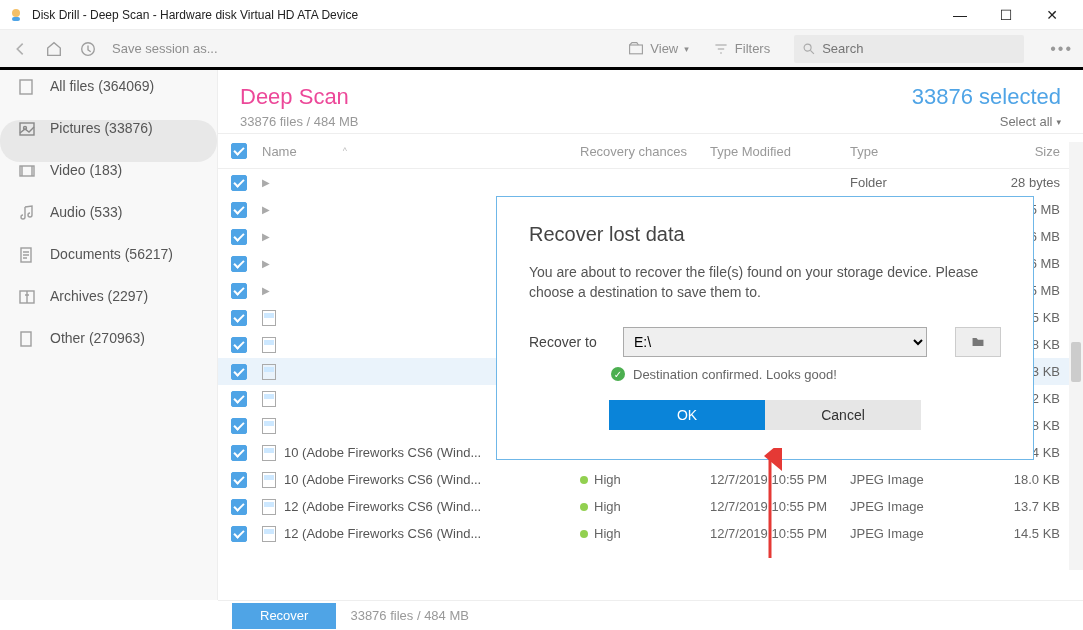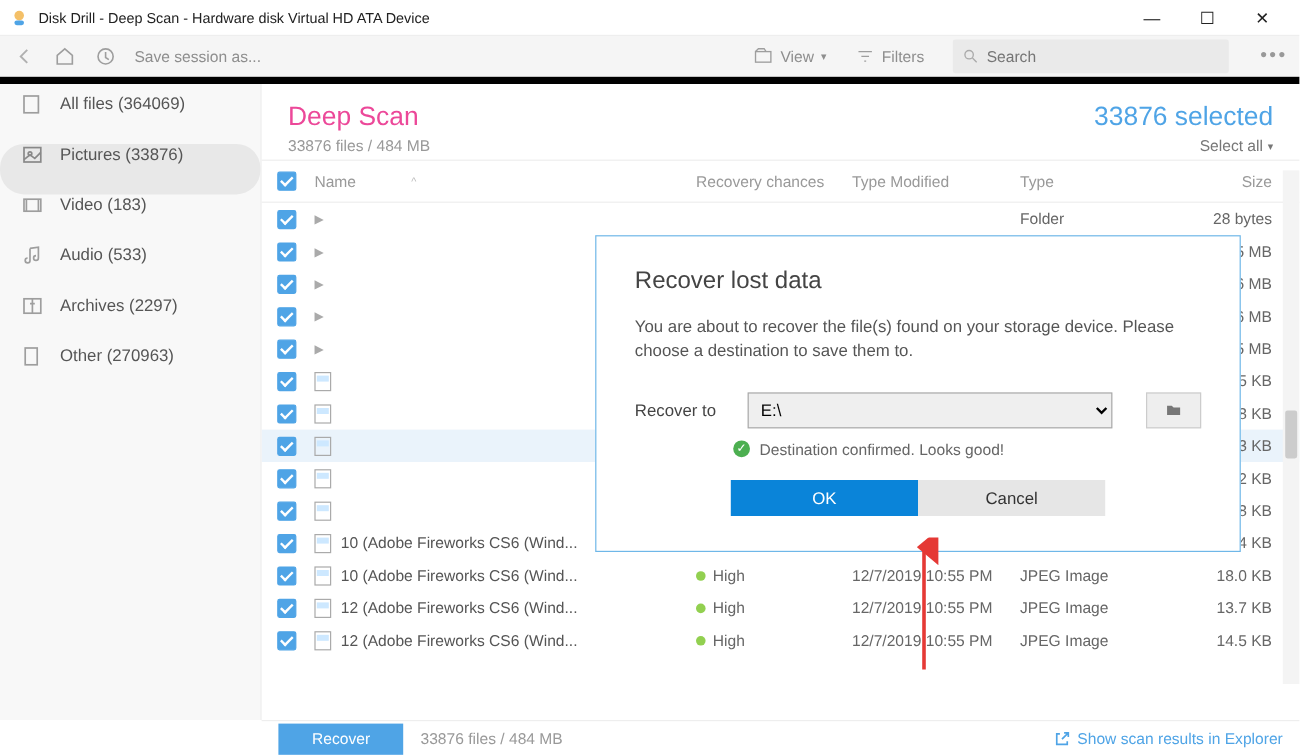--- a/index.html
+++ b/index.html
@@ -5,21 +5,21 @@
     * { margin: 0; padding: 0; box-sizing: border-box; font-family: "Segoe UI", Arial, sans-serif; }
     body { width: 1083px; height: 630px; overflow: hidden; background: #fff; position: relative; }
 
     
     .titlebar { height: 30px; display: flex; align-items: center; padding: 0 8px; font-size: 12px; border-bottom: 1px solid #eee; }
     .titlebar .app-icon { width: 16px; height: 16px; margin-right: 8px; display: inline-flex; }
     .titlebar .title-text { flex: 1; color: #222; }
     .titlebar .win-btn { width: 46px; height: 30px; display:flex; align-items:center; justify-content:center; font-size: 14px; color: #222; cursor: pointer; }
 
     
-    .toolbar { height: 40px; display:flex; align-items:center; padding: 0 10px; background: #f5f5f5; border-bottom: 6px solid #000000; gap: 14px; }
+    .toolbar { height: 40px; display:flex; align-items:center; padding: 0 10px; background: #f5f5f5; border-bottom: 3px solid #000000; gap: 14px; }
     .toolbar .tb-icon { width: 20px; height:20px; display:flex; align-items:center; justify-content:center; color:#8e8e8e; cursor:pointer; }
     .toolbar .session-label { color:#8e8e8e; font-size:13px; cursor:pointer; }
     .toolbar .spacer { flex:1; }
     .toolbar .view-group,.toolbar .filters-group { display:flex; align-items:center; gap:6px; color:#8e8e8e; font-size:13px; cursor:pointer; margin-right: 10px;}
     .toolbar .search-box { width: 230px; height:28px; background:#eaeaea; display:flex; align-items:center; padding:0 8px; border-radius:2px; gap:6px; }
     .toolbar .search-box input { border:0; background:transparent; outline:0; font-size:13px; color:#888; flex:1; }
     .toolbar .dots { margin-left: 12px; color:#999; font-size:16px; cursor:pointer; letter-spacing:2px;}
 
     .content { display:flex; height: 530px; }
 
@@ -180,20 +180,29 @@
       <span class="sb-icon">
           <svg viewBox="0 0 18 18" width="18" height="18" fill="none" stroke="#9e9e9e" stroke-width="1.4">
             <path d="M7 3v10a2 2 0 11-2-2M7 3l7-1v9a2 2 0 11-2-2"></path>
           </svg>
         </span>
       <span>Audio (533)</span>
     </div>
     <div class="sb-item">
       <span class="sb-icon">
           <svg viewBox="0 0 18 18" width="18" height="18" fill="none" stroke="#9e9e9e" stroke-width="1.4">
+            <rect x="3" y="2" width="10" height="14"></rect>
+            <path d="M5 6h6M5 9h6M5 12h4"></path>
+          </svg>
+        </span>
+      <span>Documents (56217)</span>
+    </div>
+    <div class="sb-item">
+      <span class="sb-icon">
+          <svg viewBox="0 0 18 18" width="18" height="18" fill="none" stroke="#9e9e9e" stroke-width="1.4">
             <rect x="2" y="3" width="14" height="12"></rect>
             <path d="M9 3v12M7 7h4"></path>
           </svg>
         </span>
       <span>Archives (2297)</span>
     </div>
     <div class="sb-item">
       <span class="sb-icon">
           <svg viewBox="0 0 18 18" width="18" height="18" fill="none" stroke="#9e9e9e" stroke-width="1.4">
             <rect x="3" y="2" width="10" height="14"></rect>
@@ -419,26 +428,20 @@
 
     <div class="scrollbar-stub">
         <div class="thumb"></div>
       </div>
   </div>
 </div>
 
 <div class="bottombar">
   <button class="recover-btn">Recover</button>
   <span class="bb-info">33876 files / 484 MB</span>
-  <span class="bb-link">
-    <svg viewBox="0 0 16 16" width="14" height="14" fill="none" stroke="#4fa4e6" stroke-width="1.6">
-        <path d="M6 3H3v10h10v-3M8 8l6-6M10 2h4v4"></path>
-      </svg>
-    <span>Show scan results in Explorer</span>
-  </span>
 </div>
 
 <div class="dialog">
   <div class="d-title">Recover lost data</div>
   <div class="d-text">You are about to recover the file(s) found on your storage device. Please choose a destination to save them to.</div>
   <div class="d-row">
     <span class="d-label">Recover to</span>
     <select>
       <option>E:\</option>
     </select>

